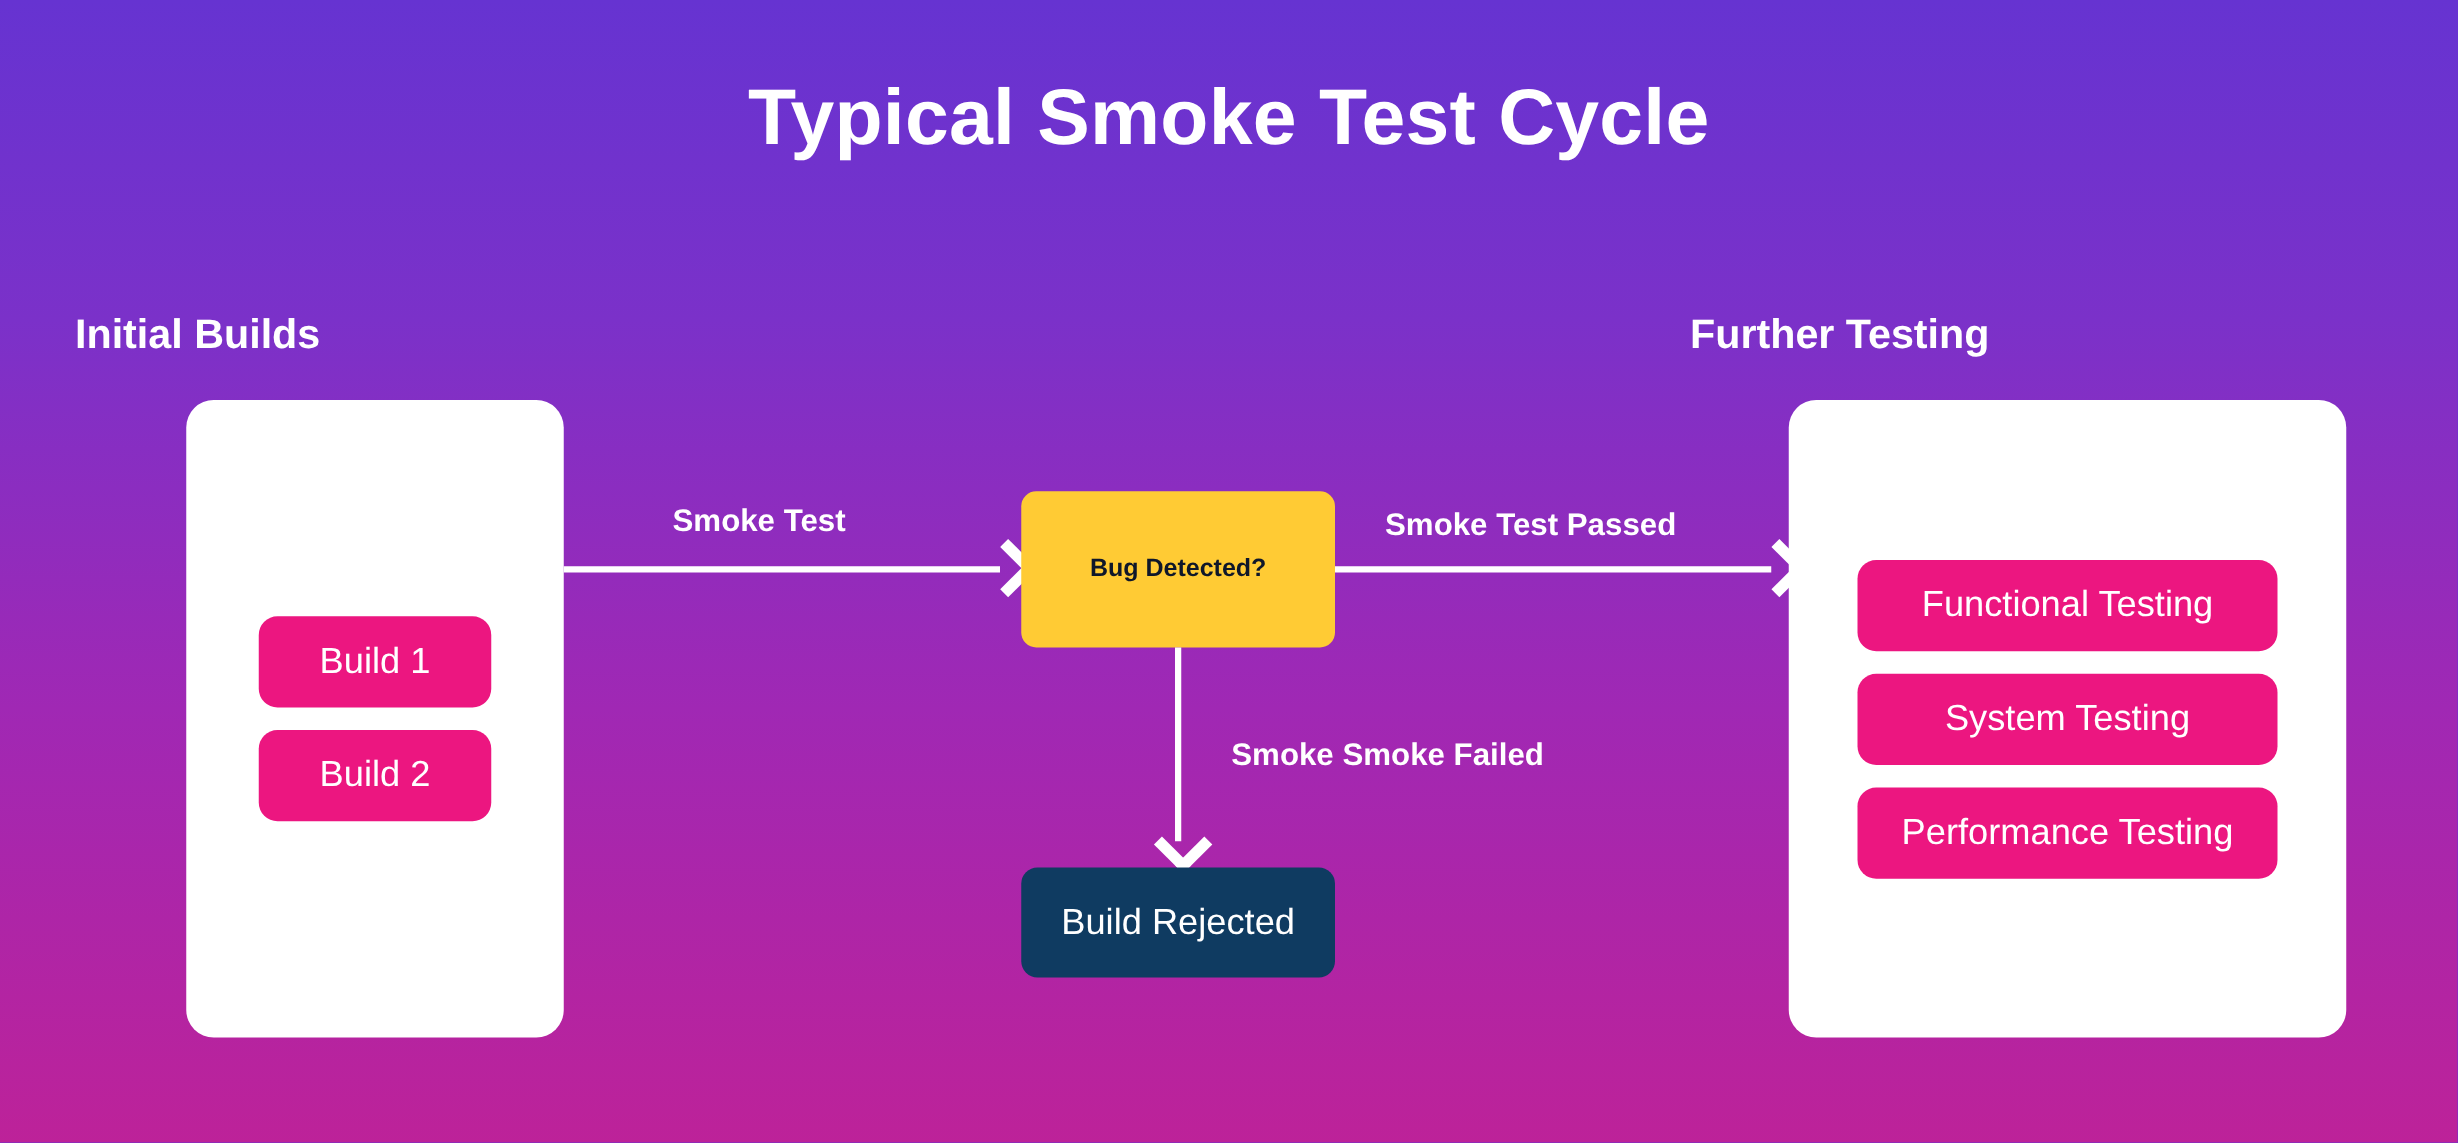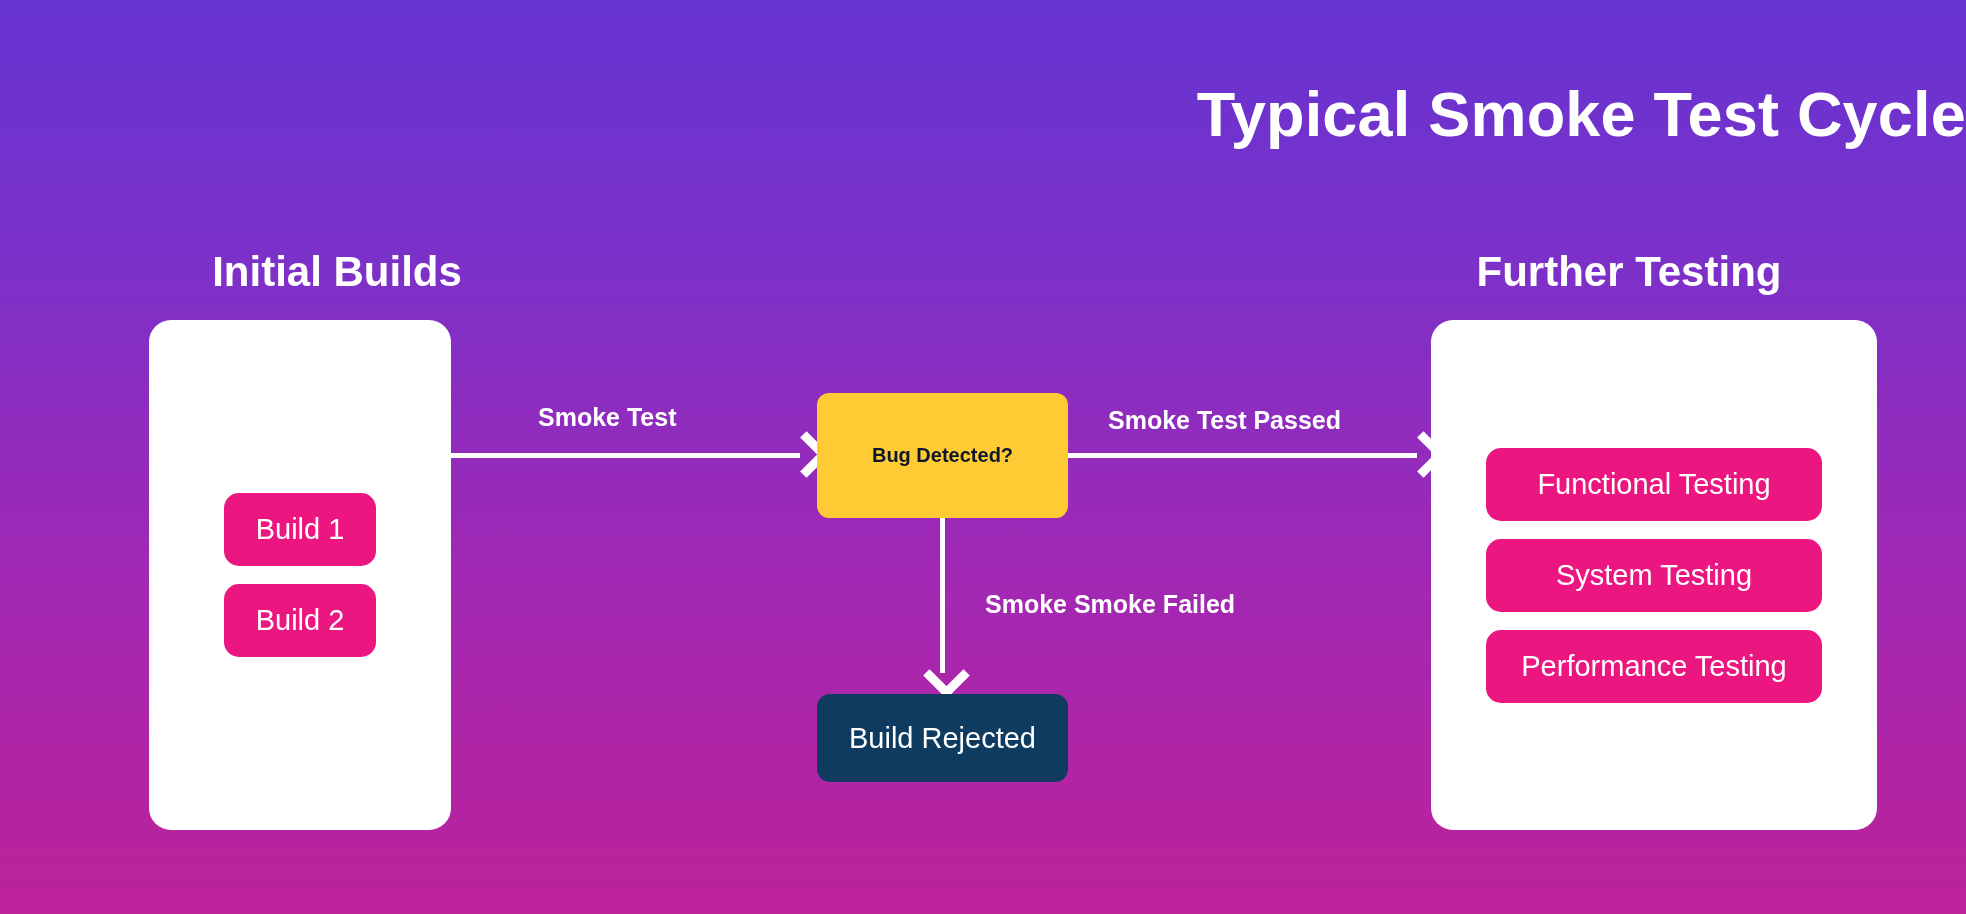--- a/index.html
+++ b/index.html
@@ -18,40 +18,40 @@
     position: relative;
     width: 1966px;
     height: 914px;
     background: linear-gradient(180deg, #6633D1 0%, #7B31C9 28%, #A028B4 62%, #BD2299 100%);
     overflow: hidden;
   }
 
   
   .title {
     position: absolute;
-    top: 80px;
+    top: 60px;
     left: 0;
     width: 1966px;
-    text-align: right;
+    text-align: center;
     color: #FFFFFF;
     font-size: 63px;
     font-weight: bold;
     letter-spacing: 0.2px;
     line-height: 1.1;
     white-space: nowrap;
   }
 
   
   .col-heading {
     position: absolute;
     color: #FFFFFF;
-    font-size: 42px;
-    font-weight: bold;
-    white-space: nowrap;
-    text-align: center;
+    font-size: 33px;
+    font-weight: bold;
+    white-space: nowrap;
+    text-align: left;
   }
   #heading-initial-builds {
     top: 248px;
     left: 60px;
     width: 554px;
   }
   #heading-further-testing {
     top: 248px;
     left: 1352px;
     width: 554px;
@@ -94,21 +94,21 @@
     align-items: center;
     justify-content: center;
     color: #FFFFFF;
     font-size: 29px;
     font-weight: normal;
     border-radius: 15px;
     white-space: nowrap;
     box-sizing: border-box;
   }
   #panel-initial-builds .pill {
-    width: 152px;
+    width: 186px;
     height: 73px;
   }
   #panel-further-testing .pill {
     width: 336px;
     height: 73px;
   }
   .pill-pink { background: #EC1680; }
   .pill-violet { background: #5B33D6; }
 
   

